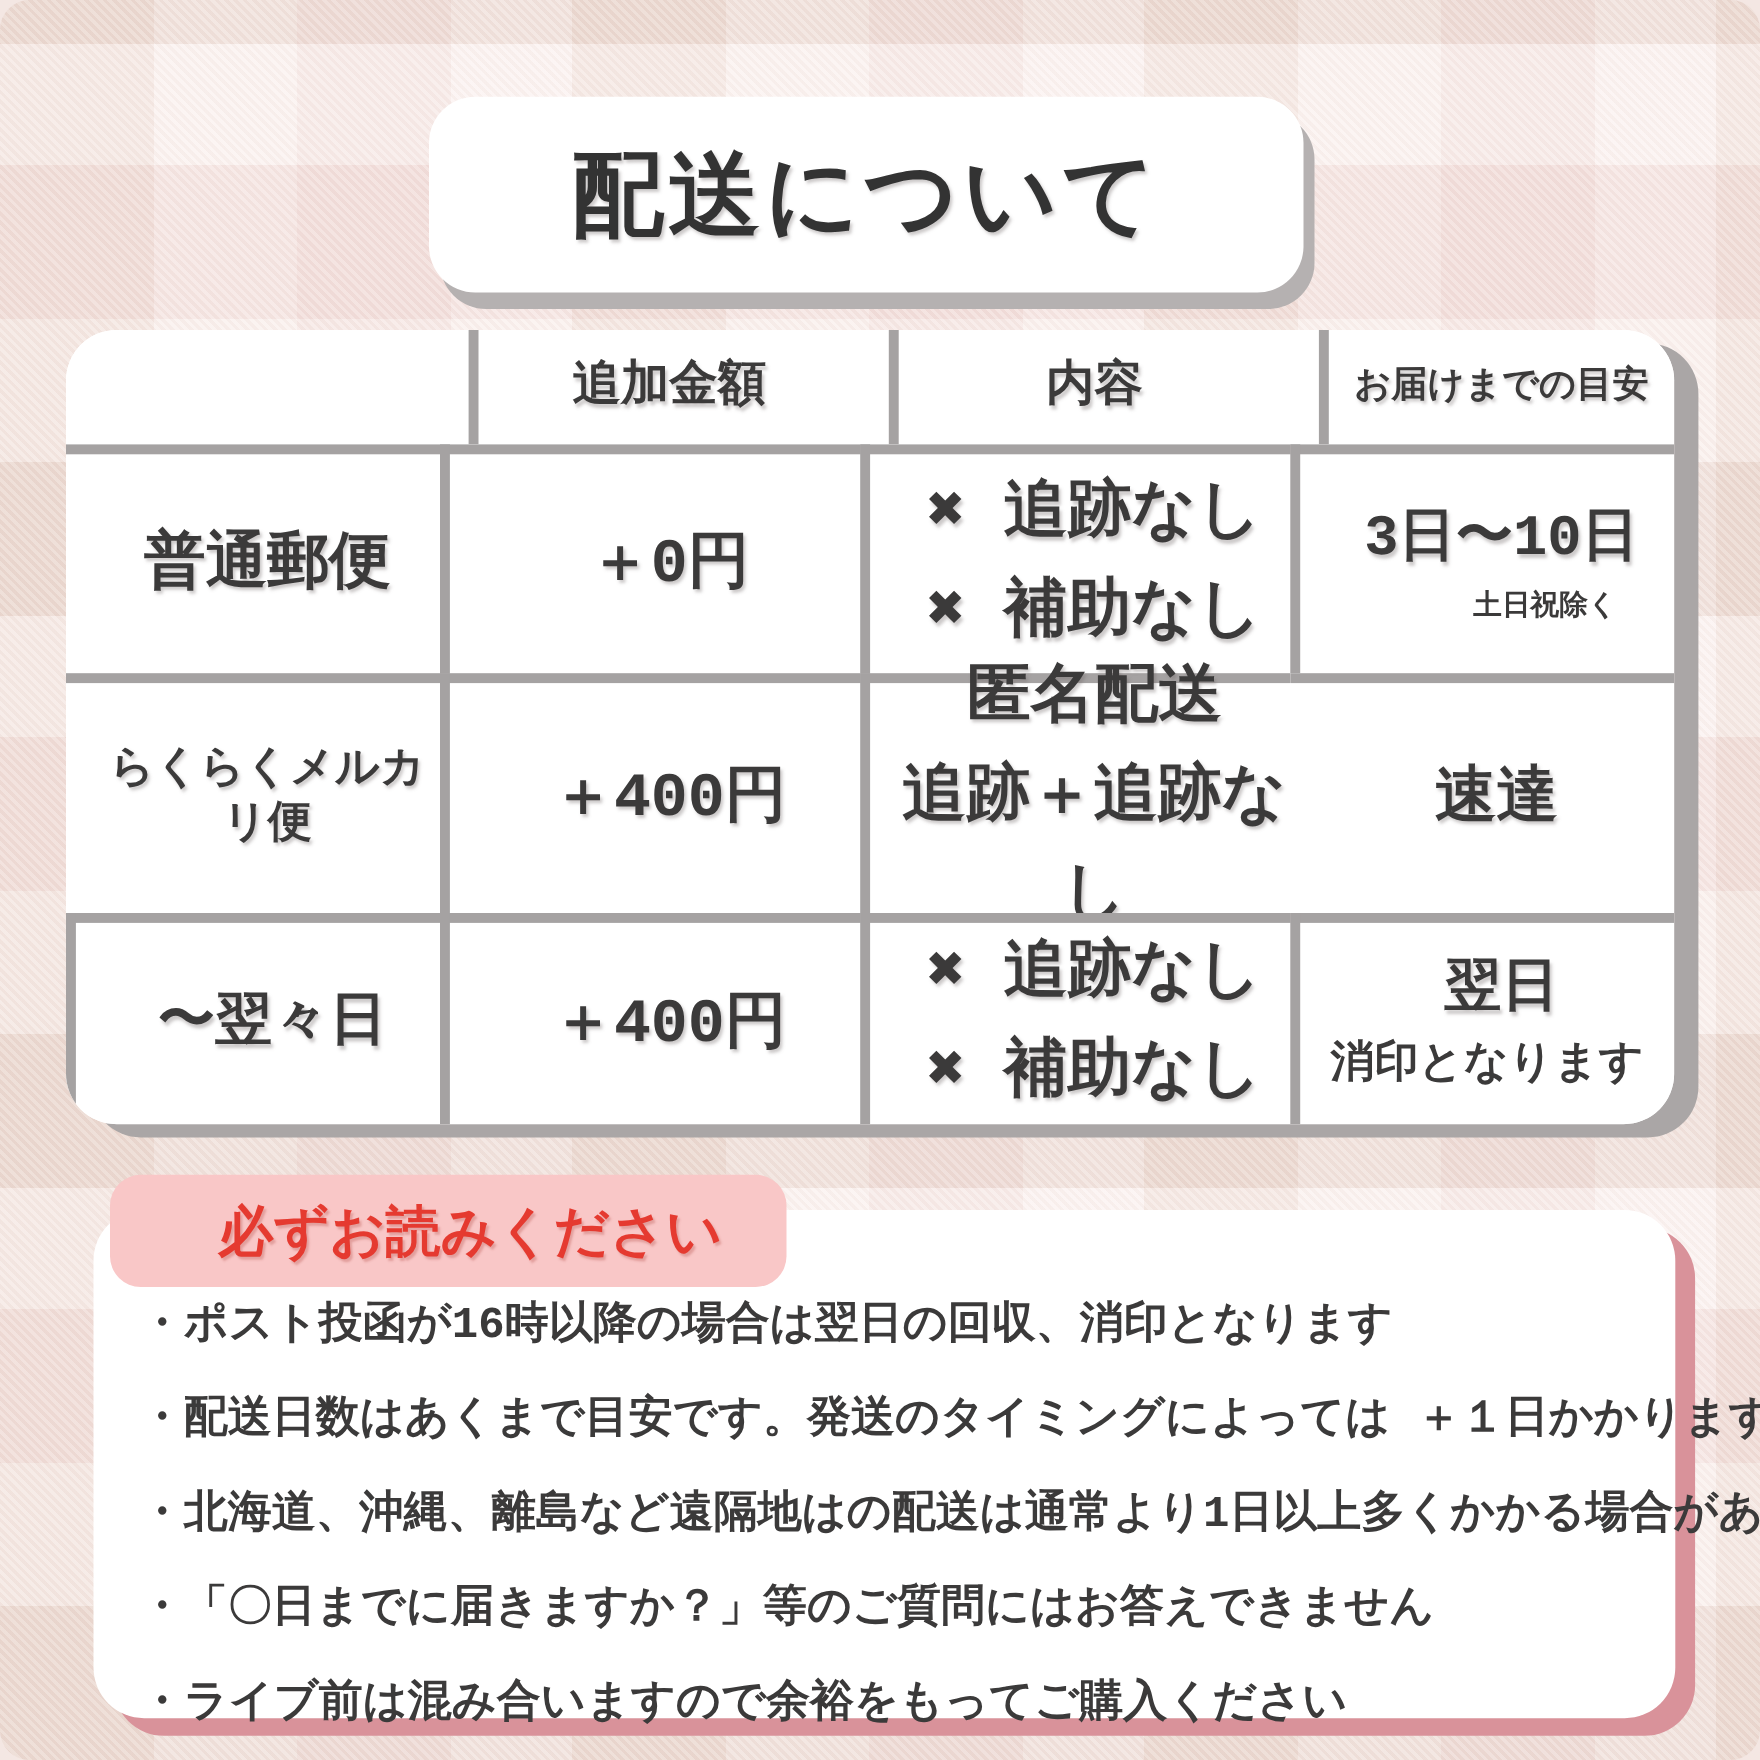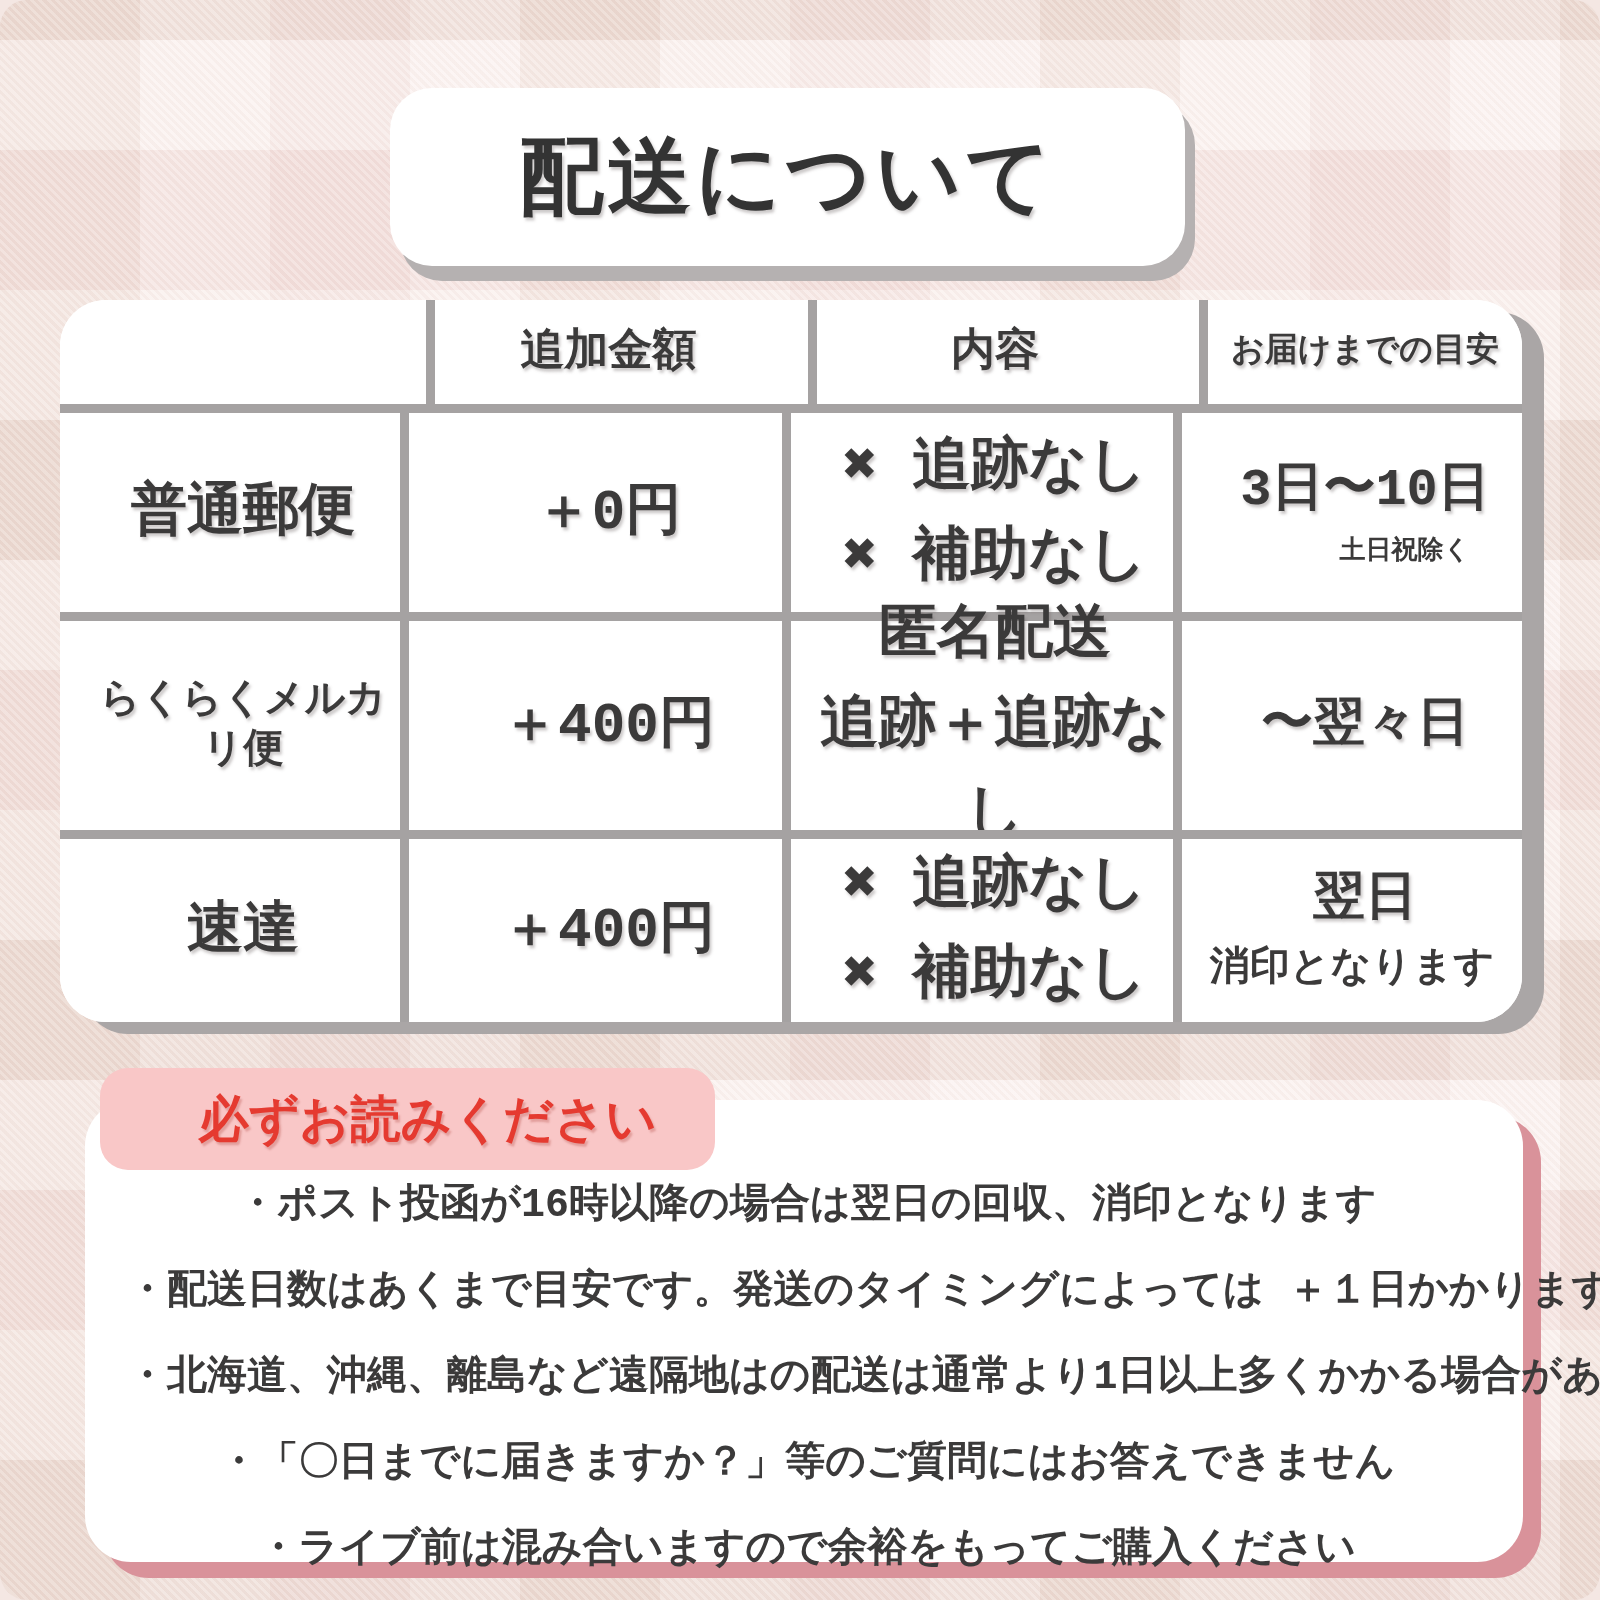--- a/index.html
+++ b/index.html
@@ -65,21 +65,20 @@
   .notice-badge span{
     font-size:50px;font-weight:900;color:var(--badge-text,#e53a30);
     text-shadow:2px 3px 2px rgba(160,40,30,0.25);
   }
   .notice-box{
     position:absolute;left:85px;top:1100px;width:1438px;height:462px;
     background:#fff;border-radius:46px;z-index:2;
     box-shadow:18px 16px 0 var(--notes-shadow,#d9929a);
     box-sizing:border-box;
     padding:84px 36px 12px 42px;
-    text-align:center;
   }
   .notice-item{
     font-size:40px;font-weight:800;line-height:1.1;
     margin-bottom:42px;white-space:nowrap;letter-spacing:0px;color:#3b3a3a;
   }
 </style>
 </head>
 <body>
 
 <div id="canvas" style="--text: #3b3a3a; --grid-line: #a5a2a2; --title-shadow: #b5b1b1; --table-shadow: #aaa6a6; --badge-bg: #f9c7c7; --badge-text: #e53a30; --notes-shadow: #d9929a;">
@@ -113,26 +112,26 @@
     <div class="cell bt">
       <div class="carrier soft">らくらくメルカリ便</div>
     </div>
     <div class="cell bt bl">
       <div class="big soft">＋400円</div>
     </div>
     <div class="cell bt bl">
       <div class="content-line soft">匿名配送</div>
       <div class="content-line soft">追跡＋追跡なし</div>
     </div>
+    <div class="cell bt">
+      <div class="big soft">速達</div>
+    </div>
+
     <div class="cell bt bl">
       <div class="eta-main soft">〜翌々日</div>
-    </div>
-
-    <div class="cell bt">
-      <div class="big soft">速達</div>
     </div>
     <div class="cell bt bl">
       <div class="big soft">＋400円</div>
     </div>
     <div class="cell bt bl">
       <div class="content-line soft">✖ 追跡なし</div>
       <div class="content-line soft">✖ 補助なし</div>
     </div>
     <div class="cell bt bl">
       <div class="eta-main soft">翌日</div>

